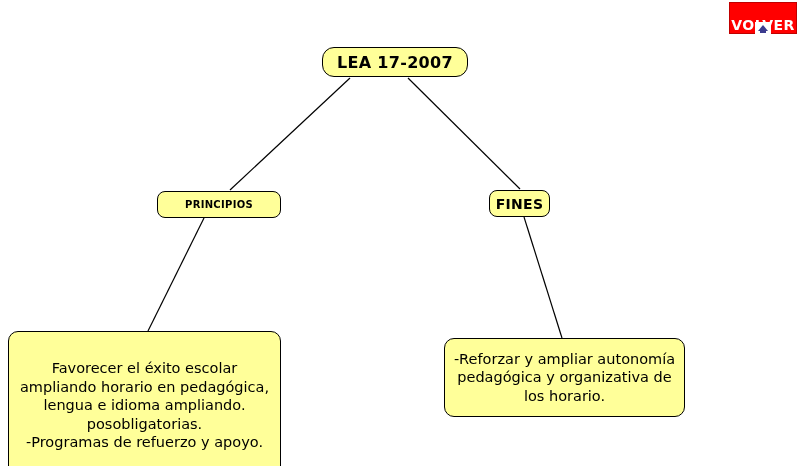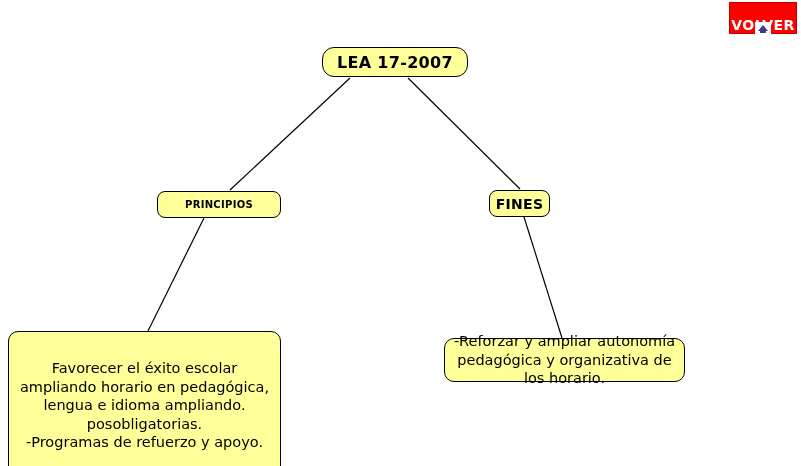--- a/index.html
+++ b/index.html
@@ -77,21 +77,21 @@
   .node-principios-detail {
     left: 8px;
     top: 331px;
     width: 273px;
     height: 149px;
   }
   .node-fines-detail {
     left: 444px;
     top: 338px;
     width: 241px;
-    height: 44px;
+    height: 79px;
   }
   .node-text .line {
     display: block;
     width: 100%;
   }
   .volver {
     position: absolute;
     left: 729px;
     top: 2px;
     width: 66px;

